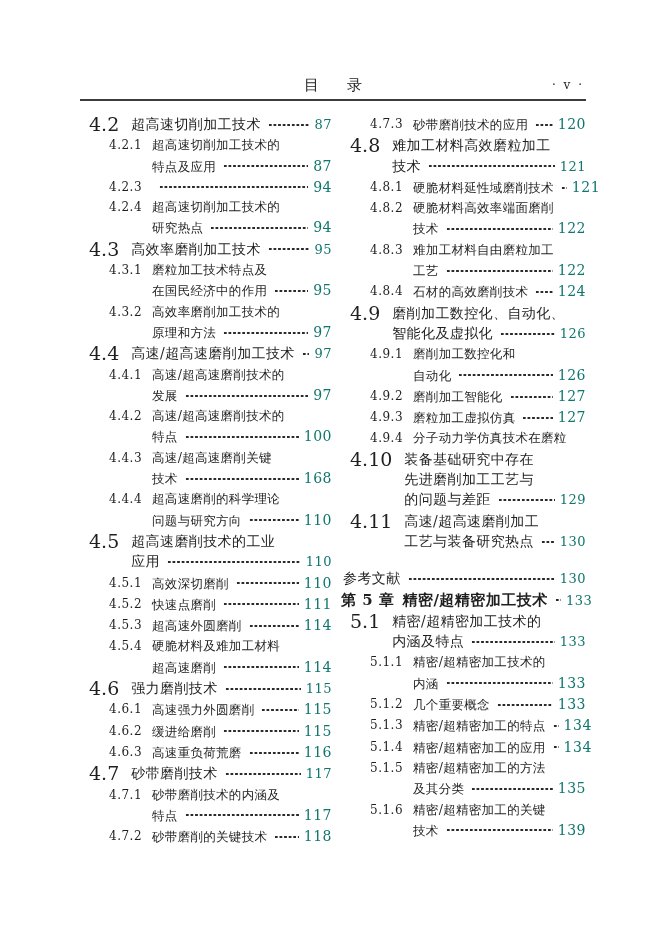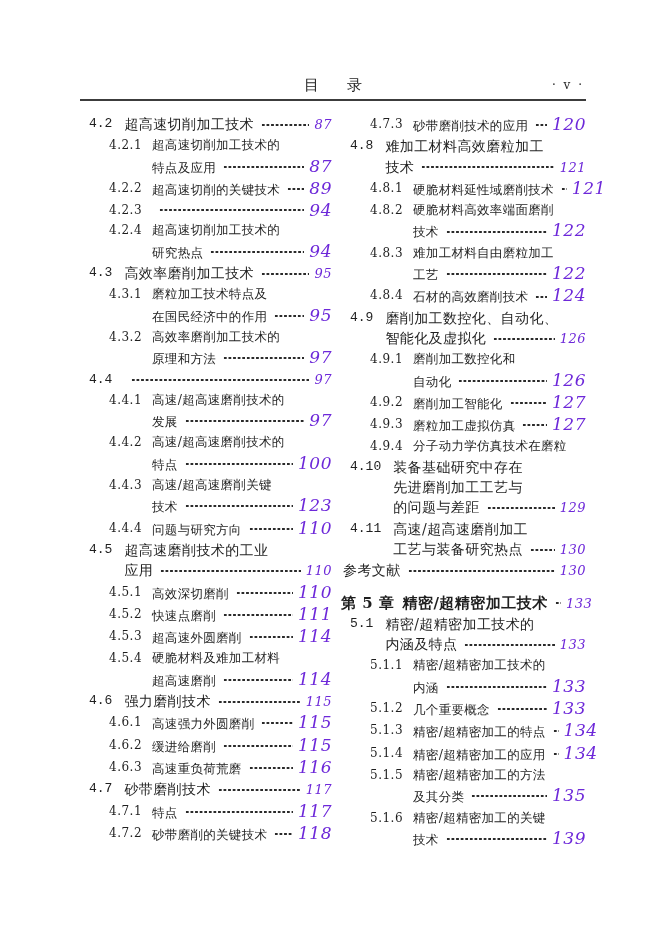--- a/index.html
+++ b/index.html
@@ -22,36 +22,36 @@
   .col{line-height:20.3px;}
   .col-left{width:252px;}
   .col-right{width:245px;}
 
   .entry{display:grid;grid-template-columns:max-content 1fr;}
   .entry .num{grid-column:1;grid-row:1;white-space:nowrap;}
   .entry .line{grid-column:2;display:flex;align-items:baseline;min-width:0;}
   .entry .text{white-space:nowrap;}
 
   .entry.l1{padding-left:9px;font-size:14px;letter-spacing:0.4px;}
-  .entry.l1 .num{margin-right:12px;font-size:13px;letter-spacing:0;font-family:Liberation Mono, monospace;}
+  .entry.l1 .num{margin-right:12px;font-size:19px;letter-spacing:0;}
   .entry.l2{padding-left:29px;font-size:12.5px;letter-spacing:0.3px;text-align:center;}
   .entry.l2 .num{margin-right:10px;font-size:12px;letter-spacing:0.5px;}
   .entry.chapter{padding-left:0;font-size:15px;font-weight:bold;letter-spacing:0.5px;}
   .entry.chapter .num{margin-right:8px;}
-  .entry.ref{padding-left:2px;font-size:14px;letter-spacing:0.4px;}
-  .entry.gap-before{margin-top:11px;}
+  .entry.ref{padding-left:2px;font-size:14px;letter-spacing:0.4px;margin-top:16px;}
+  .entry.gap-before{}
 
   .dots{
     flex:1 1 0;min-width:6px;align-self:center;height:4px;
     margin:0 5px 0 7px;
     background-image:radial-gradient(circle,#2a2a2a 1.05px,rgba(0,0,0,0) 1.3px);
     background-size:4.6px 4px;background-repeat:repeat-x;background-position:0 center;
   }
-  .pg{flex:0 0 auto;font-size:13px;font-weight:normal;letter-spacing:0.5px;color:#6d28d9;font-style:italic;}
-  .entry.l2 .pg{font-size:17px;}
+  .pg{flex:0 0 auto;font-size:13px;font-weight:normal;letter-spacing:0.5px;color:#0f766e;}
+  .entry.l2 .pg{font-size:14px;}
 </style>
 </head>
 <body>
 
 <div class="page">
   <div class="header">
     <div class="header-title">
       <span>目</span>
       <span>录</span>
     </div>
@@ -73,28 +73,20 @@
           <span class="line">
             <span class="text">超高速切削加工技术的</span>
           </span>
           <span class="line">
             <span class="text">特点及应用</span>
             <span class="dots"></span>
             <span class="pg">87</span>
           </span>
         </div>
         <div class="entry l2">
-          <span class="num">4.2.2</span>
-          <span class="line">
-            <span class="text">超高速切削的关键技术</span>
-            <span class="dots"></span>
-            <span class="pg">89</span>
-          </span>
-        </div>
-        <div class="entry l2">
           <span class="num">4.2.3</span>
           <span class="line">
             <span class="dots"></span>
             <span class="pg">94</span>
           </span>
         </div>
         <div class="entry l2">
           <span class="num">4.2.4</span>
           <span class="line">
             <span class="text">超高速切削加工技术的</span>
@@ -131,20 +123,21 @@
           </span>
           <span class="line">
             <span class="text">原理和方法</span>
             <span class="dots"></span>
             <span class="pg">97</span>
           </span>
         </div>
         <div class="entry l1">
           <span class="num">4.4</span>
           <span class="line">
+            <span class="text">高速/超高速磨削加工技术</span>
             <span class="dots"></span>
             <span class="pg">97</span>
           </span>
         </div>
         <div class="entry l2">
           <span class="num">4.4.1</span>
           <span class="line">
             <span class="text">高速/超高速磨削技术的</span>
           </span>
           <span class="line">
@@ -165,26 +158,29 @@
           </span>
         </div>
         <div class="entry l2">
           <span class="num">4.4.3</span>
           <span class="line">
             <span class="text">高速/超高速磨削关键</span>
           </span>
           <span class="line">
             <span class="text">技术</span>
             <span class="dots"></span>
-            <span class="pg">123</span>
+            <span class="pg">168</span>
           </span>
         </div>
         <div class="entry l2">
           <span class="num">4.4.4</span>
           <span class="line">
+            <span class="text">超高速磨削的科学理论</span>
+          </span>
+          <span class="line">
             <span class="text">问题与研究方向</span>
             <span class="dots"></span>
             <span class="pg">110</span>
           </span>
         </div>
         <div class="entry l1">
           <span class="num">4.5</span>
           <span class="line">
             <span class="text">超高速磨削技术的工业</span>
           </span>
@@ -264,20 +260,23 @@
         <div class="entry l1">
           <span class="num">4.7</span>
           <span class="line">
             <span class="text">砂带磨削技术</span>
             <span class="dots"></span>
             <span class="pg">117</span>
           </span>
         </div>
         <div class="entry l2">
           <span class="num">4.7.1</span>
+          <span class="line">
+            <span class="text">砂带磨削技术的内涵及</span>
+          </span>
           <span class="line">
             <span class="text">特点</span>
             <span class="dots"></span>
             <span class="pg">117</span>
           </span>
         </div>
         <div class="entry l2">
           <span class="num">4.7.2</span>
           <span class="line">
             <span class="text">砂带磨削的关键技术</span>

